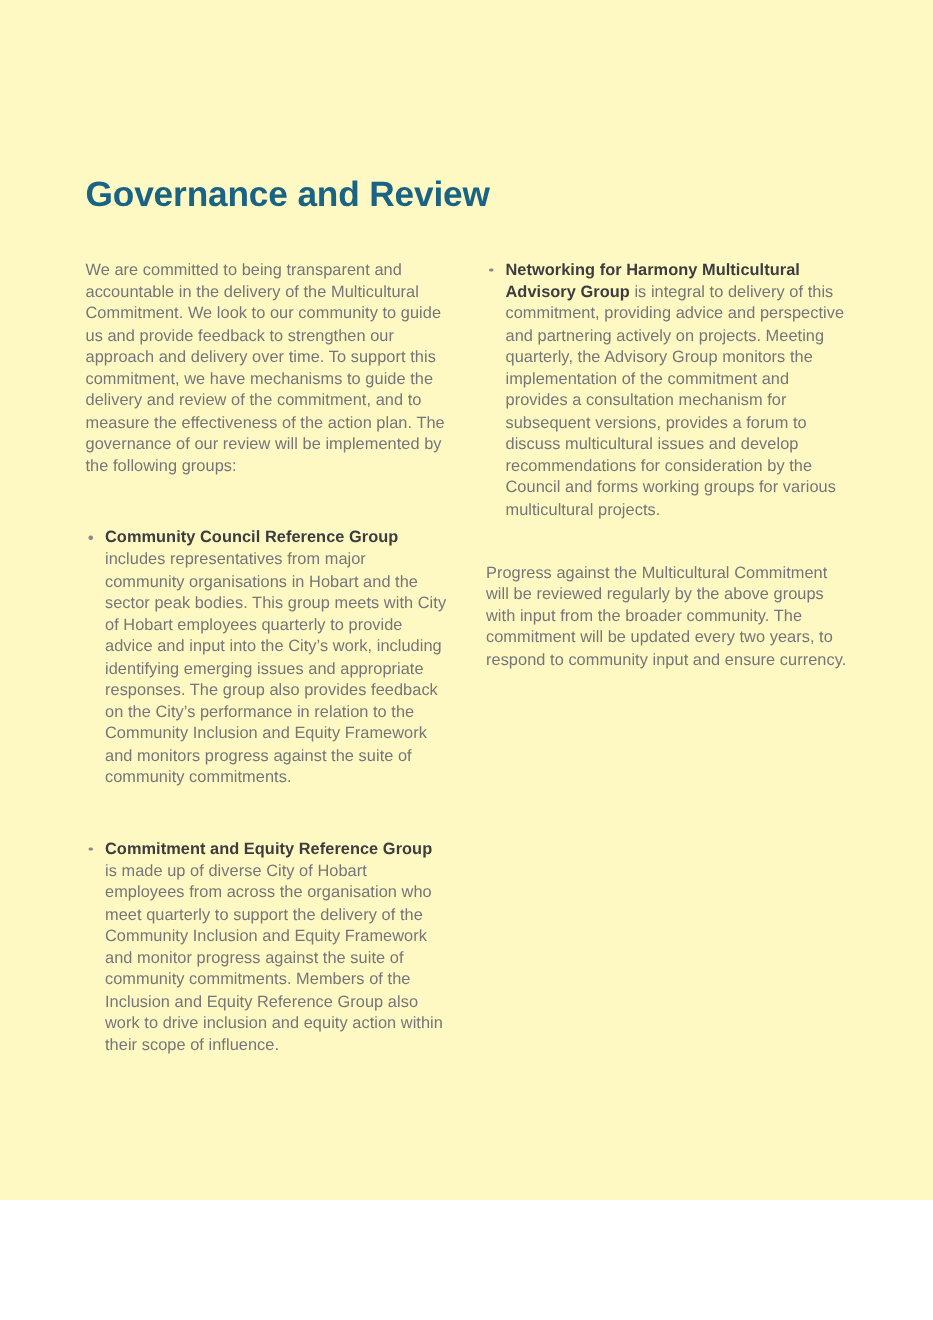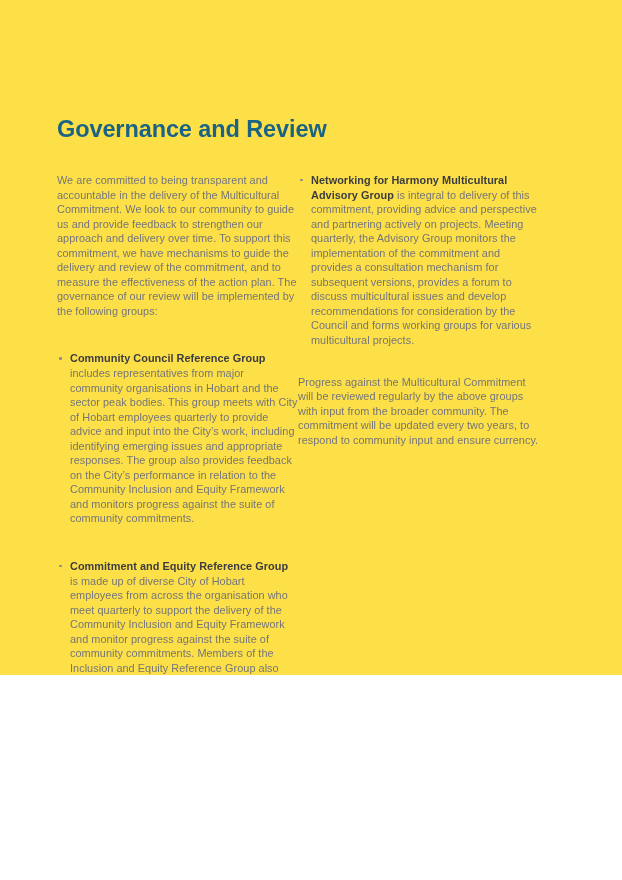--- a/index.html
+++ b/index.html
@@ -8,22 +8,22 @@
     padding: 0;
     background: #ffffff;
   }
   body {
     font-family: "Liberation Sans", sans-serif;
     -webkit-font-smoothing: antialiased;
   }
   .page {
     position: relative;
     width: 622px;
-    height: 675px;
-    background: #fde047;
+    height: 800px;
+    background: #fef9c3;
     overflow: hidden;
     box-sizing: border-box;
     padding-left: 20px;
   }
 
   
   .page-title {
     position: absolute;
     left: 57px;
     top: 99px;
@@ -35,21 +35,23 @@
     white-space: nowrap;
   }
 
   
   .columns {
     position: absolute;
     left: 57px;
     top: 173px;
     width: 508px;
     display: flex;
+    gap: 26px;
     align-items: flex-start;
+    justify-content: flex-end;
   }
   .col {
     width: 241px;
     flex: 0 0 241px;
   }
 
   
   .para {
     font-size: 10.9px;
     line-height: 14.55px;

